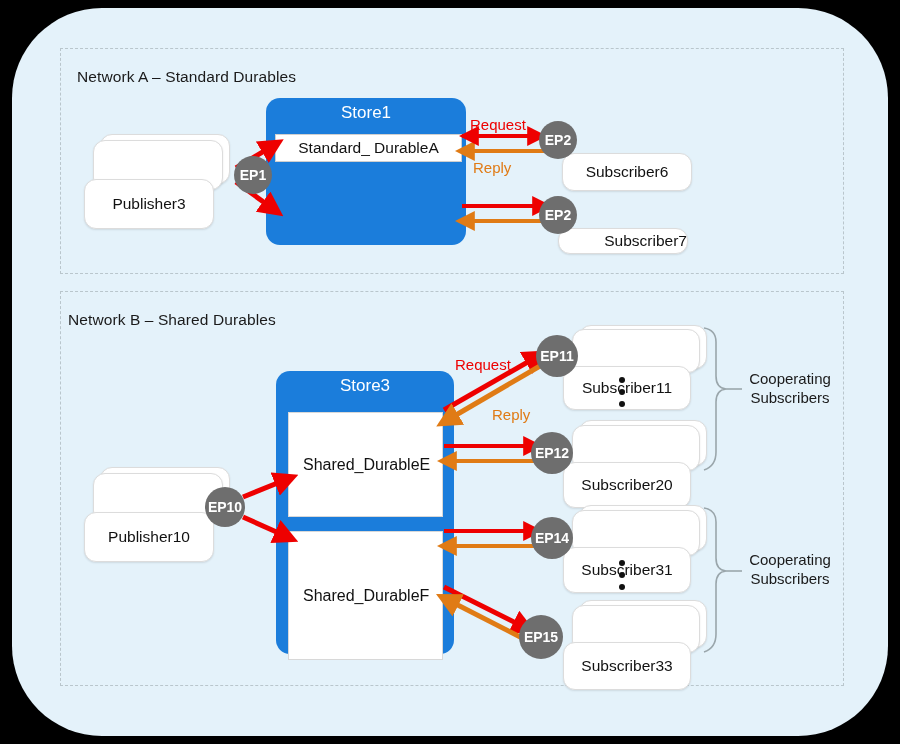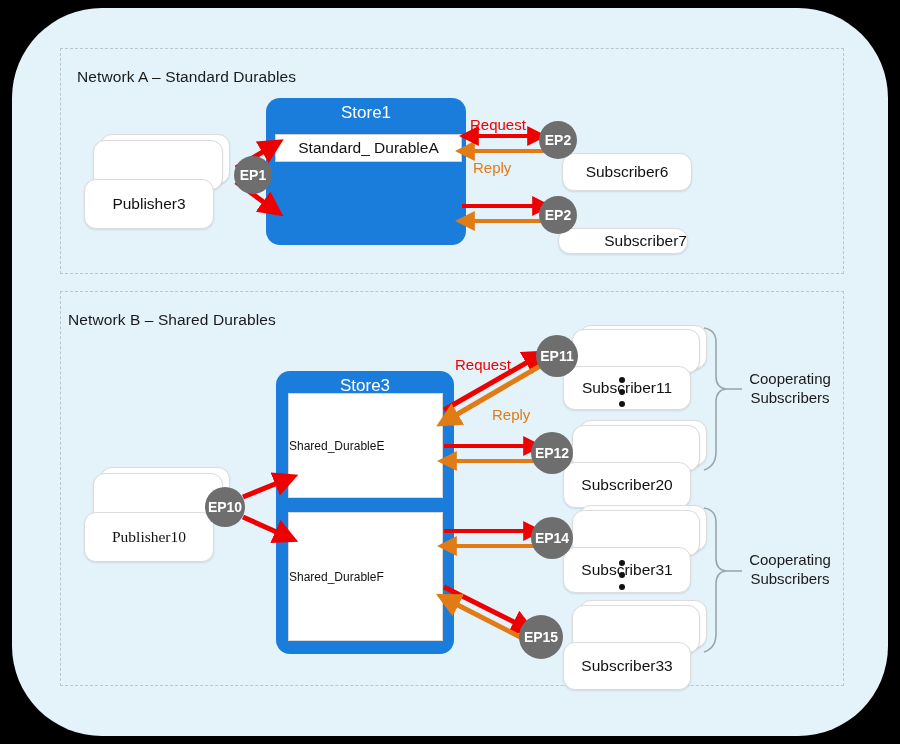--- a/index.html
+++ b/index.html
@@ -64,24 +64,26 @@
     font-size: 15.5px;
     color: #111111;
     white-space: nowrap;
   }
   .durable-box {
     position: absolute;
     background: #ffffff;
     border: 1px solid #d8d8d8;
     display: flex;
     align-items: center;
-    font-size: 12px;
+    font-size: 16px;
     color: #111111;
     white-space: nowrap;
+    padding-left: 14px;
     box-sizing: border-box;
+    margin-top: 19px;
   }
   
   .node-stack {
     position: absolute;
   }
   .node-layer {
     position: absolute;
     background: #ffffff;
     border: 1px solid #dcdcdc;
     border-radius: 12px;
@@ -193,21 +195,21 @@
   <div class="ep-circle" style="left:539px; top:196px; width:38px; height:38px;">
     <span>EP2</span>
   </div>
 
   <div class="flow-label label-request" style="left:470px; top:116px;">Request</div>
   <div class="flow-label label-reply" style="left:473px; top:159px;">Reply</div>
 
   <div class="network-region" style="left:60px; top:291px; width:782px; height:393px;"></div>
   <div class="network-title" style="left:68px; top:311px;">Network B – Shared Durables</div>
 
-  <div class="node-stack" style="left:84px; top:467px; width:148px; height:66px;font-family:Liberation Serif, serif;">
+  <div class="node-stack" style="left:84px; top:467px; width:148px; height:66px;">
     <div class="node-layer" style="left:16px; top:0px; width:128px; height:48px;"></div>
     <div class="node-layer" style="left:9px; top:6px; width:128px; height:48px;"></div>
     <div class="node-front" style="left:0px; top:13px; width:130px; height:50px; justify-content:center;">
       <span>Publisher10</span>
     </div>
   </div>
   <div class="ep-circle" style="left:205px; top:487px; width:40px; height:40px;">
     <span>EP10</span>
   </div>
 

